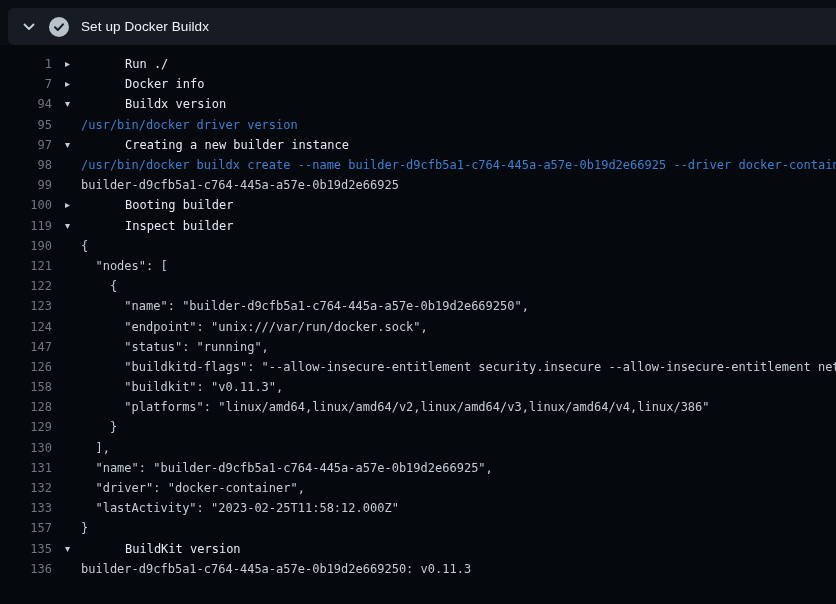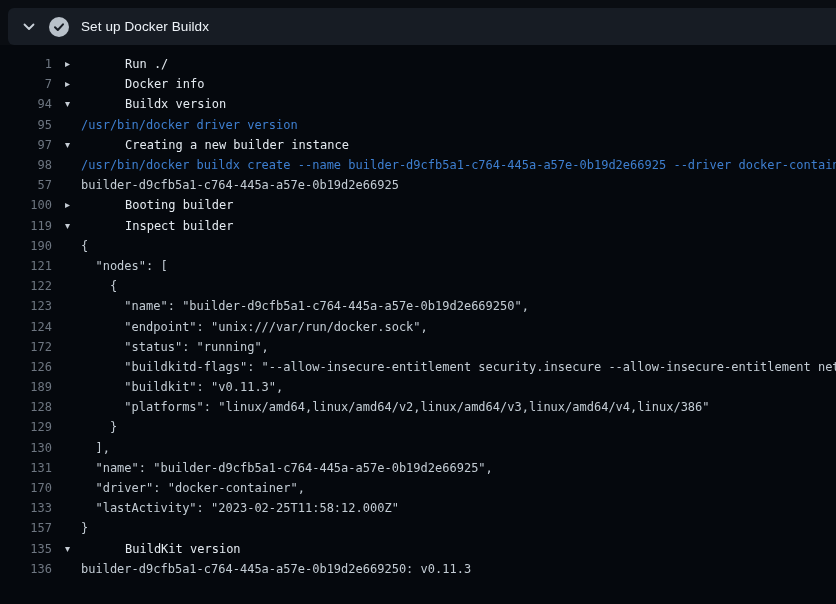--- a/index.html
+++ b/index.html
@@ -118,34 +118,34 @@
     <span class="step-title">Set up Docker Buildx</span>
   </div>
 
   <div id="log">
       <div class="row"><span class="num">1</span><span class="caret">▸</span><span class="txt t-group">Run ./</span></div>
       <div class="row"><span class="num">7</span><span class="caret">▸</span><span class="txt t-group">Docker info</span></div>
       <div class="row"><span class="num">94</span><span class="caret">▾</span><span class="txt t-group">Buildx version</span></div>
       <div class="row"><span class="num">95</span><span class="caret"></span><span class="txt t-command">/usr/bin/docker driver version</span></div>
       <div class="row"><span class="num">97</span><span class="caret">▾</span><span class="txt t-group">Creating a new builder instance</span></div>
       <div class="row"><span class="num">98</span><span class="caret"></span><span class="txt t-command">/usr/bin/docker buildx create --name builder-d9cfb5a1-c764-445a-a57e-0b19d2e66925 --driver docker-container</span></div>
-      <div class="row"><span class="num">57</span><span class="caret"></span><span class="txt t-output">builder-d9cfb5a1-c764-445a-a57e-0b19d2e66925</span></div>
+      <div class="row"><span class="num">99</span><span class="caret"></span><span class="txt t-output">builder-d9cfb5a1-c764-445a-a57e-0b19d2e66925</span></div>
       <div class="row"><span class="num">100</span><span class="caret">▸</span><span class="txt t-group">Booting builder</span></div>
       <div class="row"><span class="num">119</span><span class="caret">▾</span><span class="txt t-group">Inspect builder</span></div>
       <div class="row"><span class="num">190</span><span class="caret"></span><span class="txt t-output">{</span></div>
       <div class="row"><span class="num">121</span><span class="caret"></span><span class="txt t-output">  "nodes": [</span></div>
       <div class="row"><span class="num">122</span><span class="caret"></span><span class="txt t-output">    {</span></div>
       <div class="row"><span class="num">123</span><span class="caret"></span><span class="txt t-output">      "name": "builder-d9cfb5a1-c764-445a-a57e-0b19d2e669250",</span></div>
       <div class="row"><span class="num">124</span><span class="caret"></span><span class="txt t-output">      "endpoint": "unix:///var/run/docker.sock",</span></div>
-      <div class="row"><span class="num">172</span><span class="caret"></span><span class="txt t-output">      "status": "running",</span></div>
+      <div class="row"><span class="num">147</span><span class="caret"></span><span class="txt t-output">      "status": "running",</span></div>
       <div class="row"><span class="num">126</span><span class="caret"></span><span class="txt t-output">      "buildkitd-flags": "--allow-insecure-entitlement security.insecure --allow-insecure-entitlement network.host",</span></div>
-      <div class="row"><span class="num">189</span><span class="caret"></span><span class="txt t-output">      "buildkit": "v0.11.3",</span></div>
+      <div class="row"><span class="num">158</span><span class="caret"></span><span class="txt t-output">      "buildkit": "v0.11.3",</span></div>
       <div class="row"><span class="num">128</span><span class="caret"></span><span class="txt t-output">      "platforms": "linux/amd64,linux/amd64/v2,linux/amd64/v3,linux/amd64/v4,linux/386"</span></div>
       <div class="row"><span class="num">129</span><span class="caret"></span><span class="txt t-output">    }</span></div>
       <div class="row"><span class="num">130</span><span class="caret"></span><span class="txt t-output">  ],</span></div>
       <div class="row"><span class="num">131</span><span class="caret"></span><span class="txt t-output">  "name": "builder-d9cfb5a1-c764-445a-a57e-0b19d2e66925",</span></div>
-      <div class="row"><span class="num">170</span><span class="caret"></span><span class="txt t-output">  "driver": "docker-container",</span></div>
+      <div class="row"><span class="num">132</span><span class="caret"></span><span class="txt t-output">  "driver": "docker-container",</span></div>
       <div class="row"><span class="num">133</span><span class="caret"></span><span class="txt t-output">  "lastActivity": "2023-02-25T11:58:12.000Z"</span></div>
       <div class="row"><span class="num">157</span><span class="caret"></span><span class="txt t-output">}</span></div>
       <div class="row"><span class="num">135</span><span class="caret">▾</span><span class="txt t-group">BuildKit version</span></div>
       <div class="row"><span class="num">136</span><span class="caret"></span><span class="txt t-output">builder-d9cfb5a1-c764-445a-a57e-0b19d2e669250: v0.11.3</span></div>
     </div>
 </div>
 
 </body></html>

